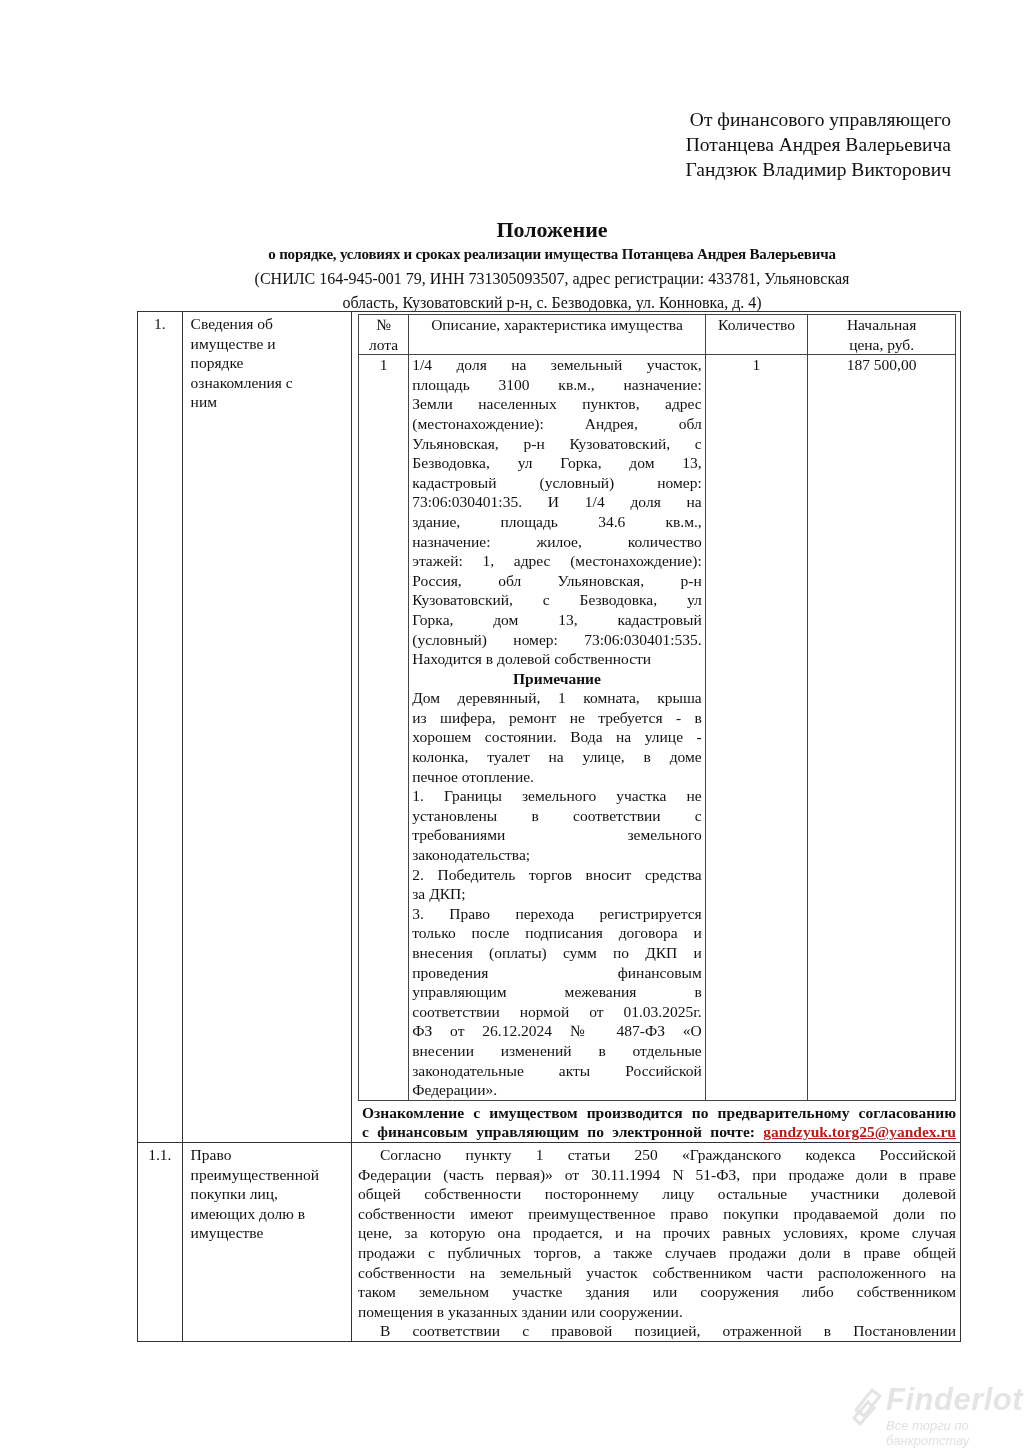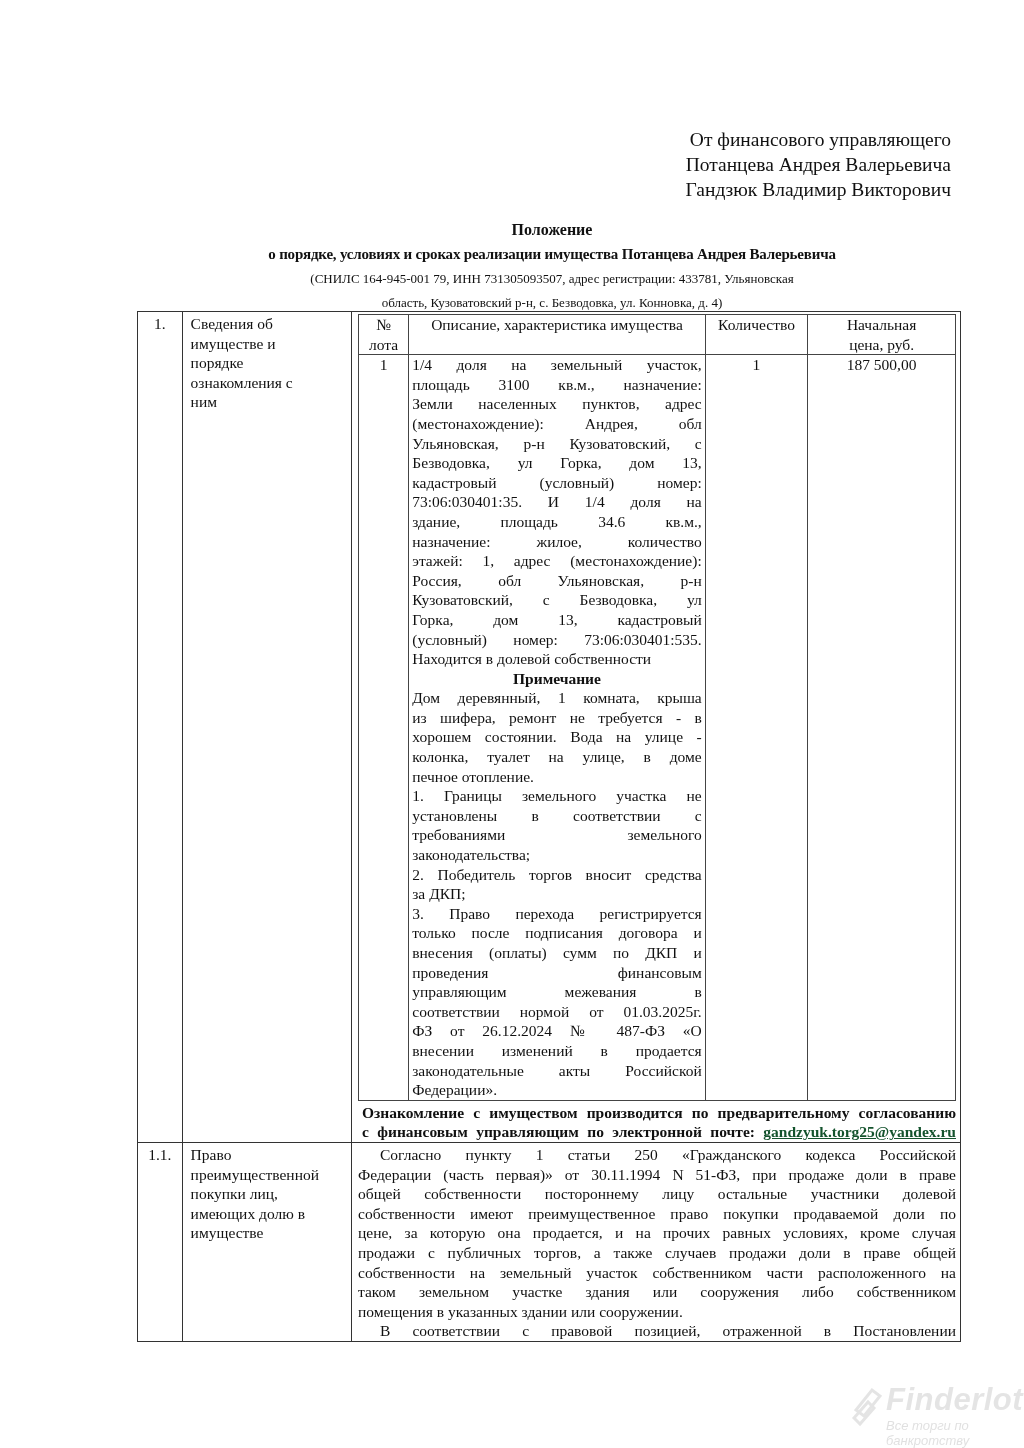--- a/index.html
+++ b/index.html
@@ -1,43 +1,43 @@
 <!DOCTYPE html>
 <html><head>
 <meta charset="utf-8">
 <style>
   html, body { margin:0; padding:0; background:#ffffff; }
   body { width:1024px; height:1448px; position:relative; overflow:hidden;
          font-family:"Liberation Serif", "DejaVu Serif", serif; color:#111; }
-  .sender { position:absolute; right:73px; top:127px; text-align:right;
+  .sender { position:absolute; right:73px; top:107px; text-align:right;
             font-size:19.5px; line-height:25px; }
   .title-block { position:absolute; left:130px; width:844px; top:218px; text-align:center; }
-  .title { font-weight:bold; font-size:16px; line-height:24px; }
+  .title { font-weight:bold; font-size:22px; line-height:24px; }
   .subtitle { font-weight:bold; font-size:15px; line-height:25px; letter-spacing:-0.2px; }
-  .ident { font-size:13px; line-height:24px; }
+  .ident { font-size:16px; line-height:24px; }
 
   table.outer { position:absolute; left:137px; top:311px; width:824px;
                 border-collapse:collapse; font-size:15.5px; line-height:19.6px; }
   table.outer > tbody > tr > td { border:1px solid #333; vertical-align:top; padding:0; }
   .c-num { width:48px; text-align:center; padding-top:2px !important; }
   .c-name { width:160px; padding:2px 6px 0 8px !important; }
   .c-body { padding:2px 4px 0 4px !important; }
 
   table.inner { border-collapse:collapse; width:598px; margin:0 0 0 2px; font-size:15.5px; line-height:19.6px; }
   table.inner td { border:1px solid #444; vertical-align:top; padding:0 3px; }
   .i-lot { width:43px; text-align:center; }
   .i-desc { width:288px; text-align:justify; text-align-last:auto; }
   .i-qty { width:95px; text-align:center;margin-top:24px; }
   .i-price { width:140px; text-align:center; }
   .jl { display:block; text-align:justify; text-align-last:justify; }
   .ll { display:block; text-align:left; }
   .note-head { display:block; text-align:center; font-weight:bold; }
   .after { padding:2px 0 0 6px; text-align:justify;font-weight:bold; }
   .after .jl, .after .ll { }
-  .email { color:#14532d; text-decoration:underline; }
+  .email { color:#b91c1c; text-decoration:underline; }
   .para .jl, .para .ll { }
   .indent { text-indent:22px; }
   .watermark { position:absolute; left:850px; top:1378px; width:170px; height:60px; opacity:0.55;font-style:italic; }
   .wm-text { position:absolute; left:36px; top:4px; font-family:"Liberation Sans", sans-serif;
              font-size:31px; color:#cfcfcf; font-weight:bold; letter-spacing:0.5px; }
   .wm-sub { position:absolute; left:36px; top:40px; font-family:"Liberation Sans", sans-serif;
             font-size:13px; color:#c8c8c8; }
 </style>
 </head>
 <body>
@@ -117,21 +117,21 @@
                     <span class="ll">законодательства;</span>
                     <span class="jl">2. Победитель торгов вносит средства</span>
                     <span class="ll">за ДКП;</span>
                     <span class="jl">3. Право перехода регистрируется</span>
                     <span class="jl">только после подписания договора и</span>
                     <span class="jl">внесения (оплаты) сумм по ДКП и</span>
                     <span class="jl">проведения финансовым</span>
                     <span class="jl">управляющим межевания в</span>
                     <span class="jl">соответствии нормой от 01.03.2025г.</span>
                     <span class="jl">ФЗ от 26.12.2024 № 487-ФЗ «О</span>
-                    <span class="jl">внесении изменений в продается</span>
+                    <span class="jl">внесении изменений в отдельные</span>
                     <span class="jl">законодательные акты Российской</span>
                     <span class="ll">Федерации».</span>
                   </div>
               </td>
               <td class="i-qty">1</td>
               <td class="i-price">187 500,00</td>
             </tr>
           </tbody>
         </table>
         <div class="after">

